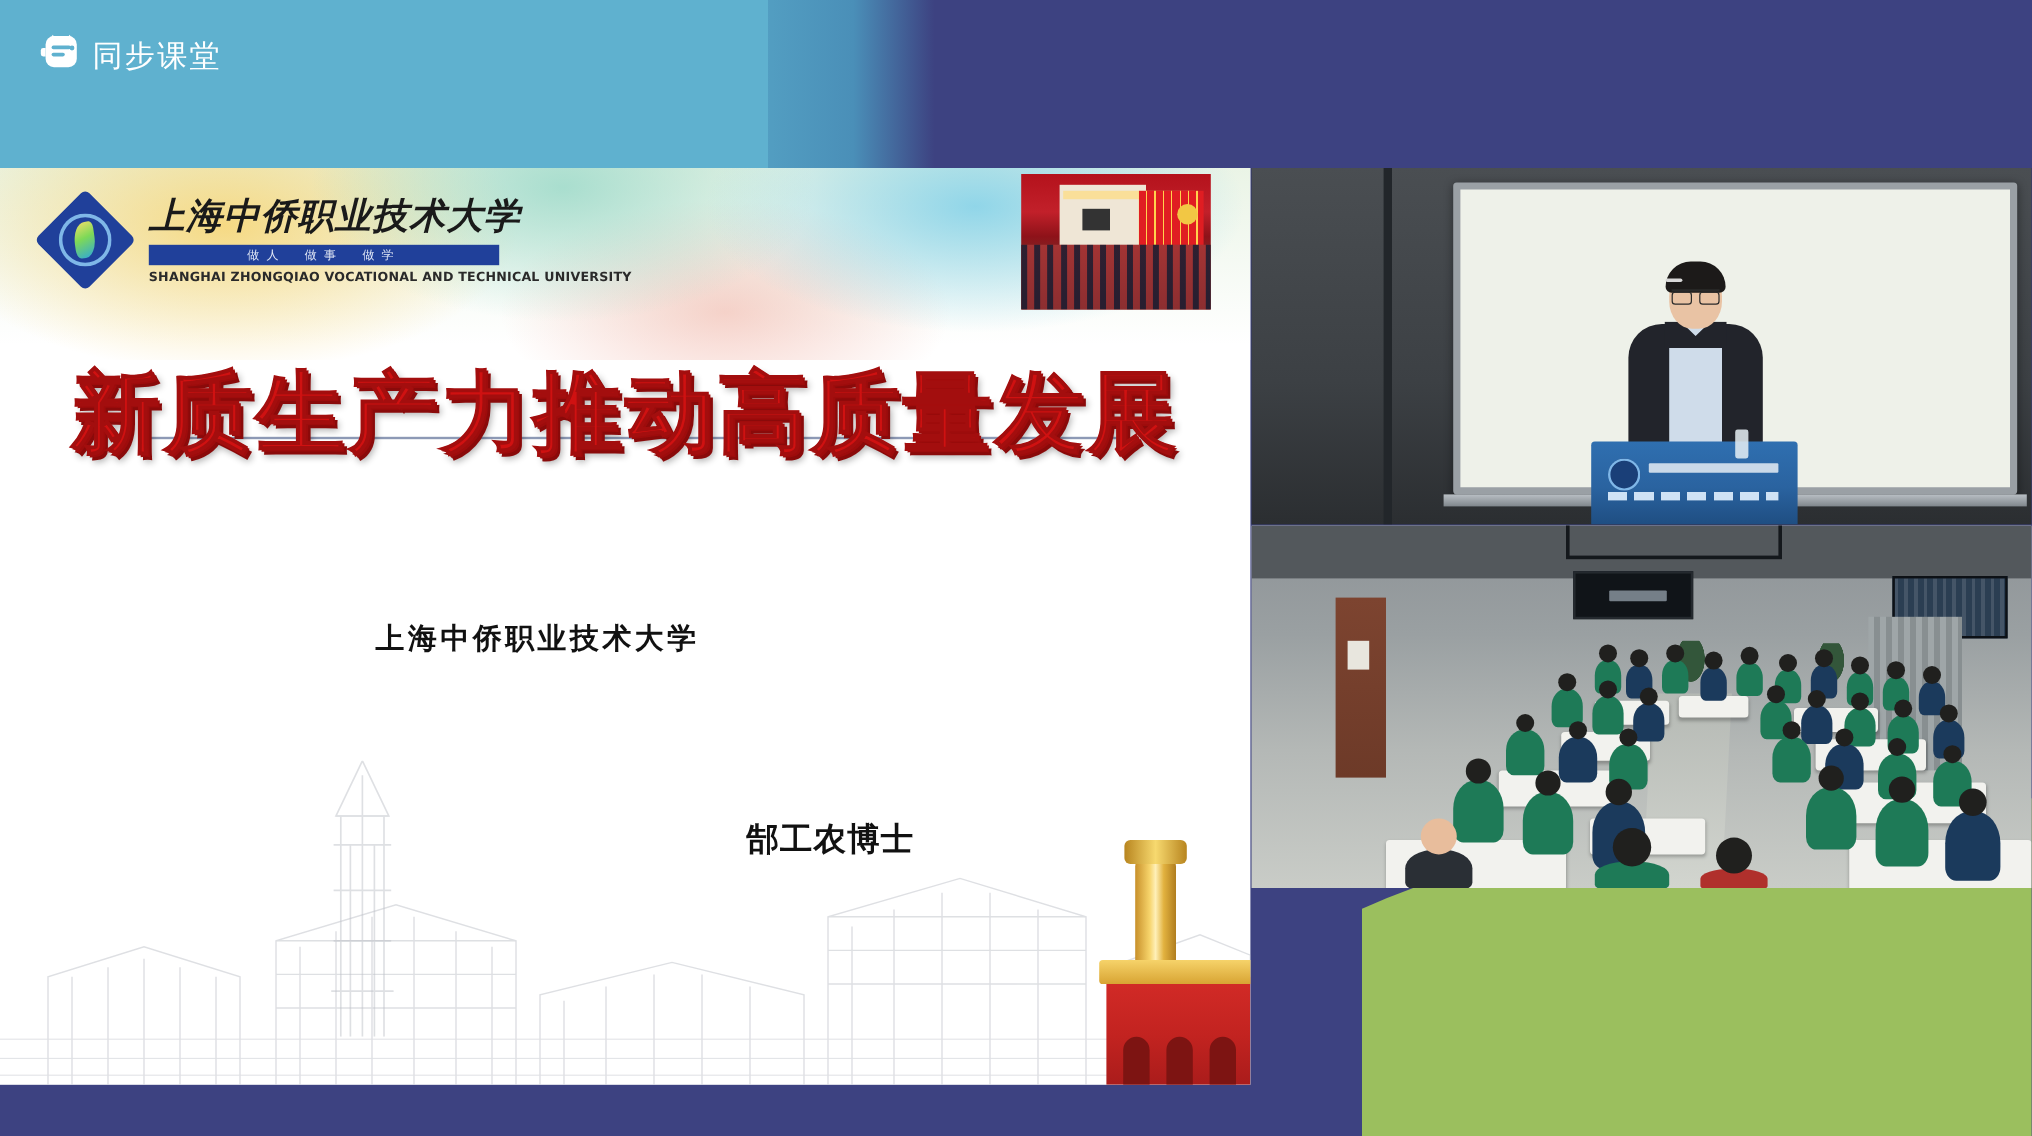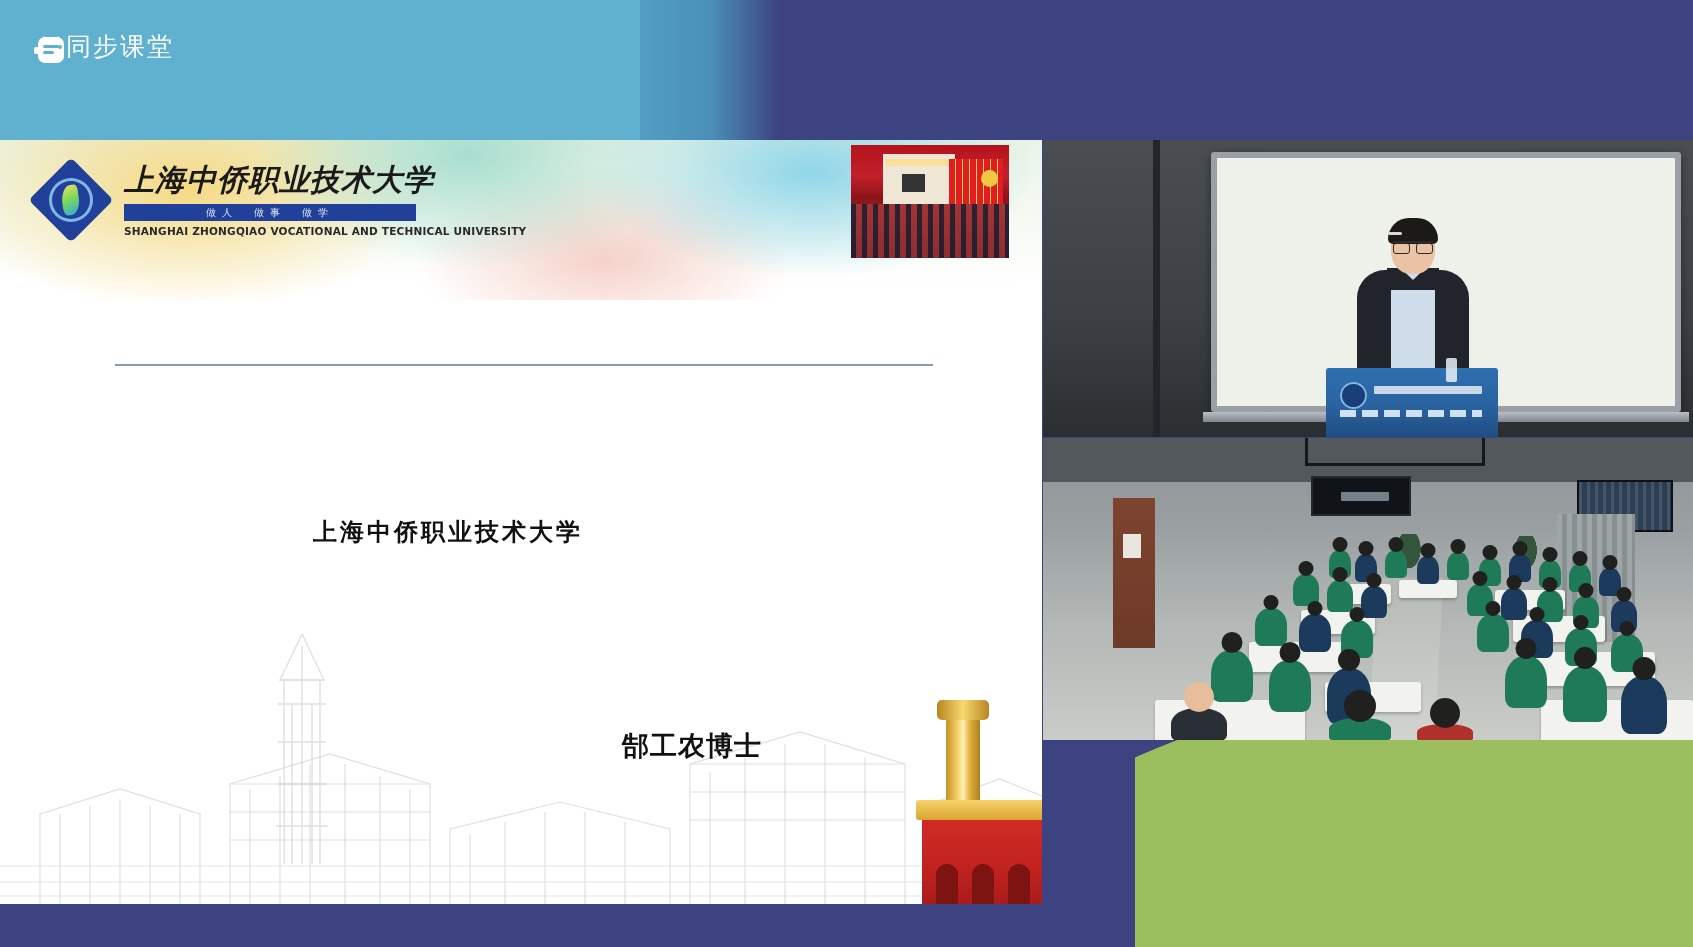--- a/index.html
+++ b/index.html
@@ -29,21 +29,21 @@
     position:absolute; left:0; top:0; width:1693px; height:140px;
     background:linear-gradient(90deg,#62b3d0 0%,#5aabca 34%,#4a8fb8 42%,#3d4281 46%,#3d4281 100%);
     z-index:5;
   }
   #header-inner{
     position:absolute; left:0; top:0; width:640px; height:140px;
     background:#5fb1cf;
   }
   #brand{
     position:absolute; left:36px; top:30px;
-    display:flex; align-items:flex-end; 
+    display:flex; align-items:flex-start; gap:11px;
   }
   #brand-icon{
     width:30px; height:26px; position:relative;
   }
   #brand-icon .face{
     position:absolute; left:2px; top:0; width:26px; height:26px;
     background:#ffffff; border-radius:7px;
   }
   #brand-icon .ear-l,#brand-icon .ear-r{
     position:absolute; top:-1px; width:0;height:0;
@@ -190,21 +190,21 @@
     font-family:"DejaVu Sans",sans-serif;
     font-size:24px; font-weight:bold; color:#111; line-height:1.32;
     letter-spacing:1px;
   }
   #affil .l1{ letter-spacing:3px; }
   #affil .l2{ letter-spacing:1.5px; }
   #affil .l3{ letter-spacing:0px; }
   #speaker{
     position:absolute; left:622px; top:541px; z-index:4;
     font-family:"DejaVu Sans",sans-serif;
-    font-size:27px; font-weight:bold; color:#111; letter-spacing:1px;margin-top:47px;
+    font-size:27px; font-weight:bold; color:#111; letter-spacing:1px;
   }
 
   
   #gold-col{
     position:absolute; right:62px; bottom:70px; width:34px; height:120px;
     background:linear-gradient(90deg,#c8902a,#f6d36a 35%,#fff0b8 50%,#e2b23f 70%,#b07d1f);
     border-radius:8px 8px 3px 3px; z-index:3;
   }
   #gold-col::before{
     content:""; position:absolute; left:-9px; top:-14px; width:52px; height:20px;
@@ -442,20 +442,21 @@
   <div id="congress-photo">
     <span class="wall"></span>
       <span class="banner"></span>
       <span class="screen"></span>
     <span class="flagset"></span>
       <span class="emblem"></span>
       <span class="audience"></span>
   </div>
 
   <div id="title-rule"></div>
+  <div id="slide-title">新质生产力推动高质量发展</div>
 
   <div id="affil">
     <div class="l1">上海中侨职业技术大学</div>
   </div>
   <div id="speaker">郜工农博士</div>
 
   <div id="gold-col"></div>
   <div id="gate">
     <span class="arch" style="left:14px"></span>
     <span class="arch" style="left:50px"></span>

